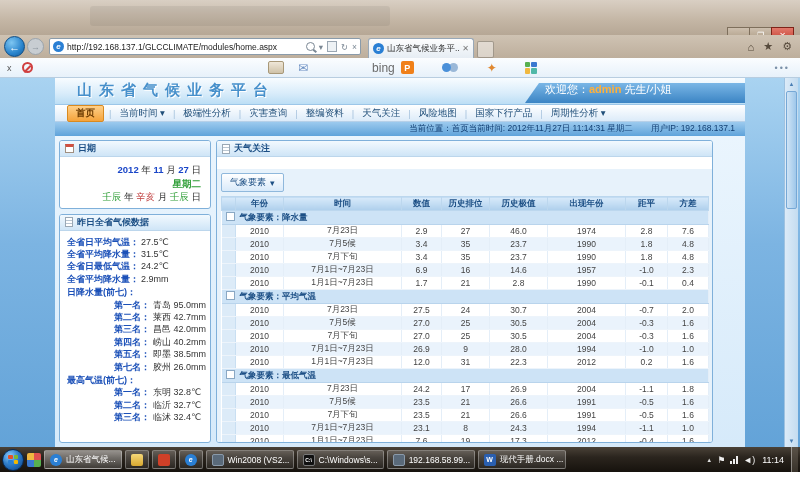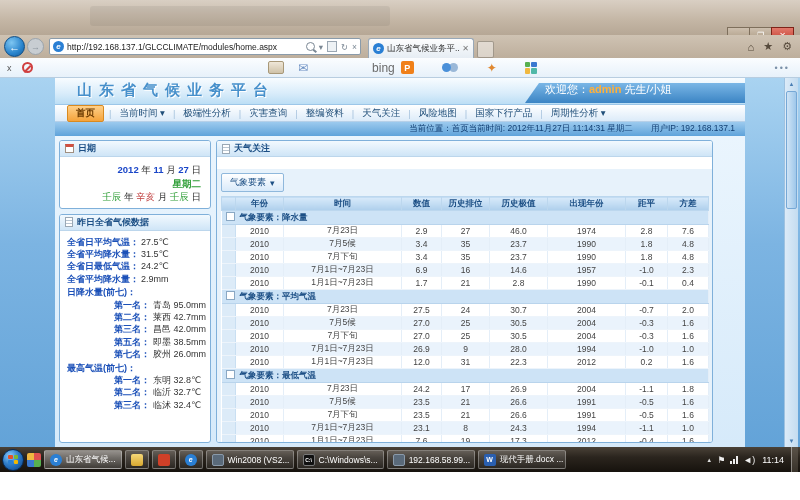--- a/index.html
+++ b/index.html
@@ -296,20 +296,24 @@
                   <span class="rrank">第一名：</span>
                   <span class="rtext">青岛 95.0mm</span>
                 </div>
                 <div class="rrow">
                   <span class="rrank">第二名：</span>
                   <span class="rtext">莱西 42.7mm</span>
                 </div>
                 <div class="rrow">
                   <span class="rrank">第三名：</span>
                   <span class="rtext">昌邑 42.0mm</span>
+                </div>
+                <div class="rrow">
+                  <span class="rrank">第四名：</span>
+                  <span class="rtext">崂山 40.2mm</span>
                 </div>
                 <div class="rrow">
                   <span class="rrank">第五名：</span>
                   <span class="rtext">即墨 38.5mm</span>
                 </div>
                 <div class="rrow">
                   <span class="rrank">第七名：</span>
                   <span class="rtext">胶州 26.0mm</span>
                 </div>
                 <div class="sec-title">最高气温(前七)：</div>

